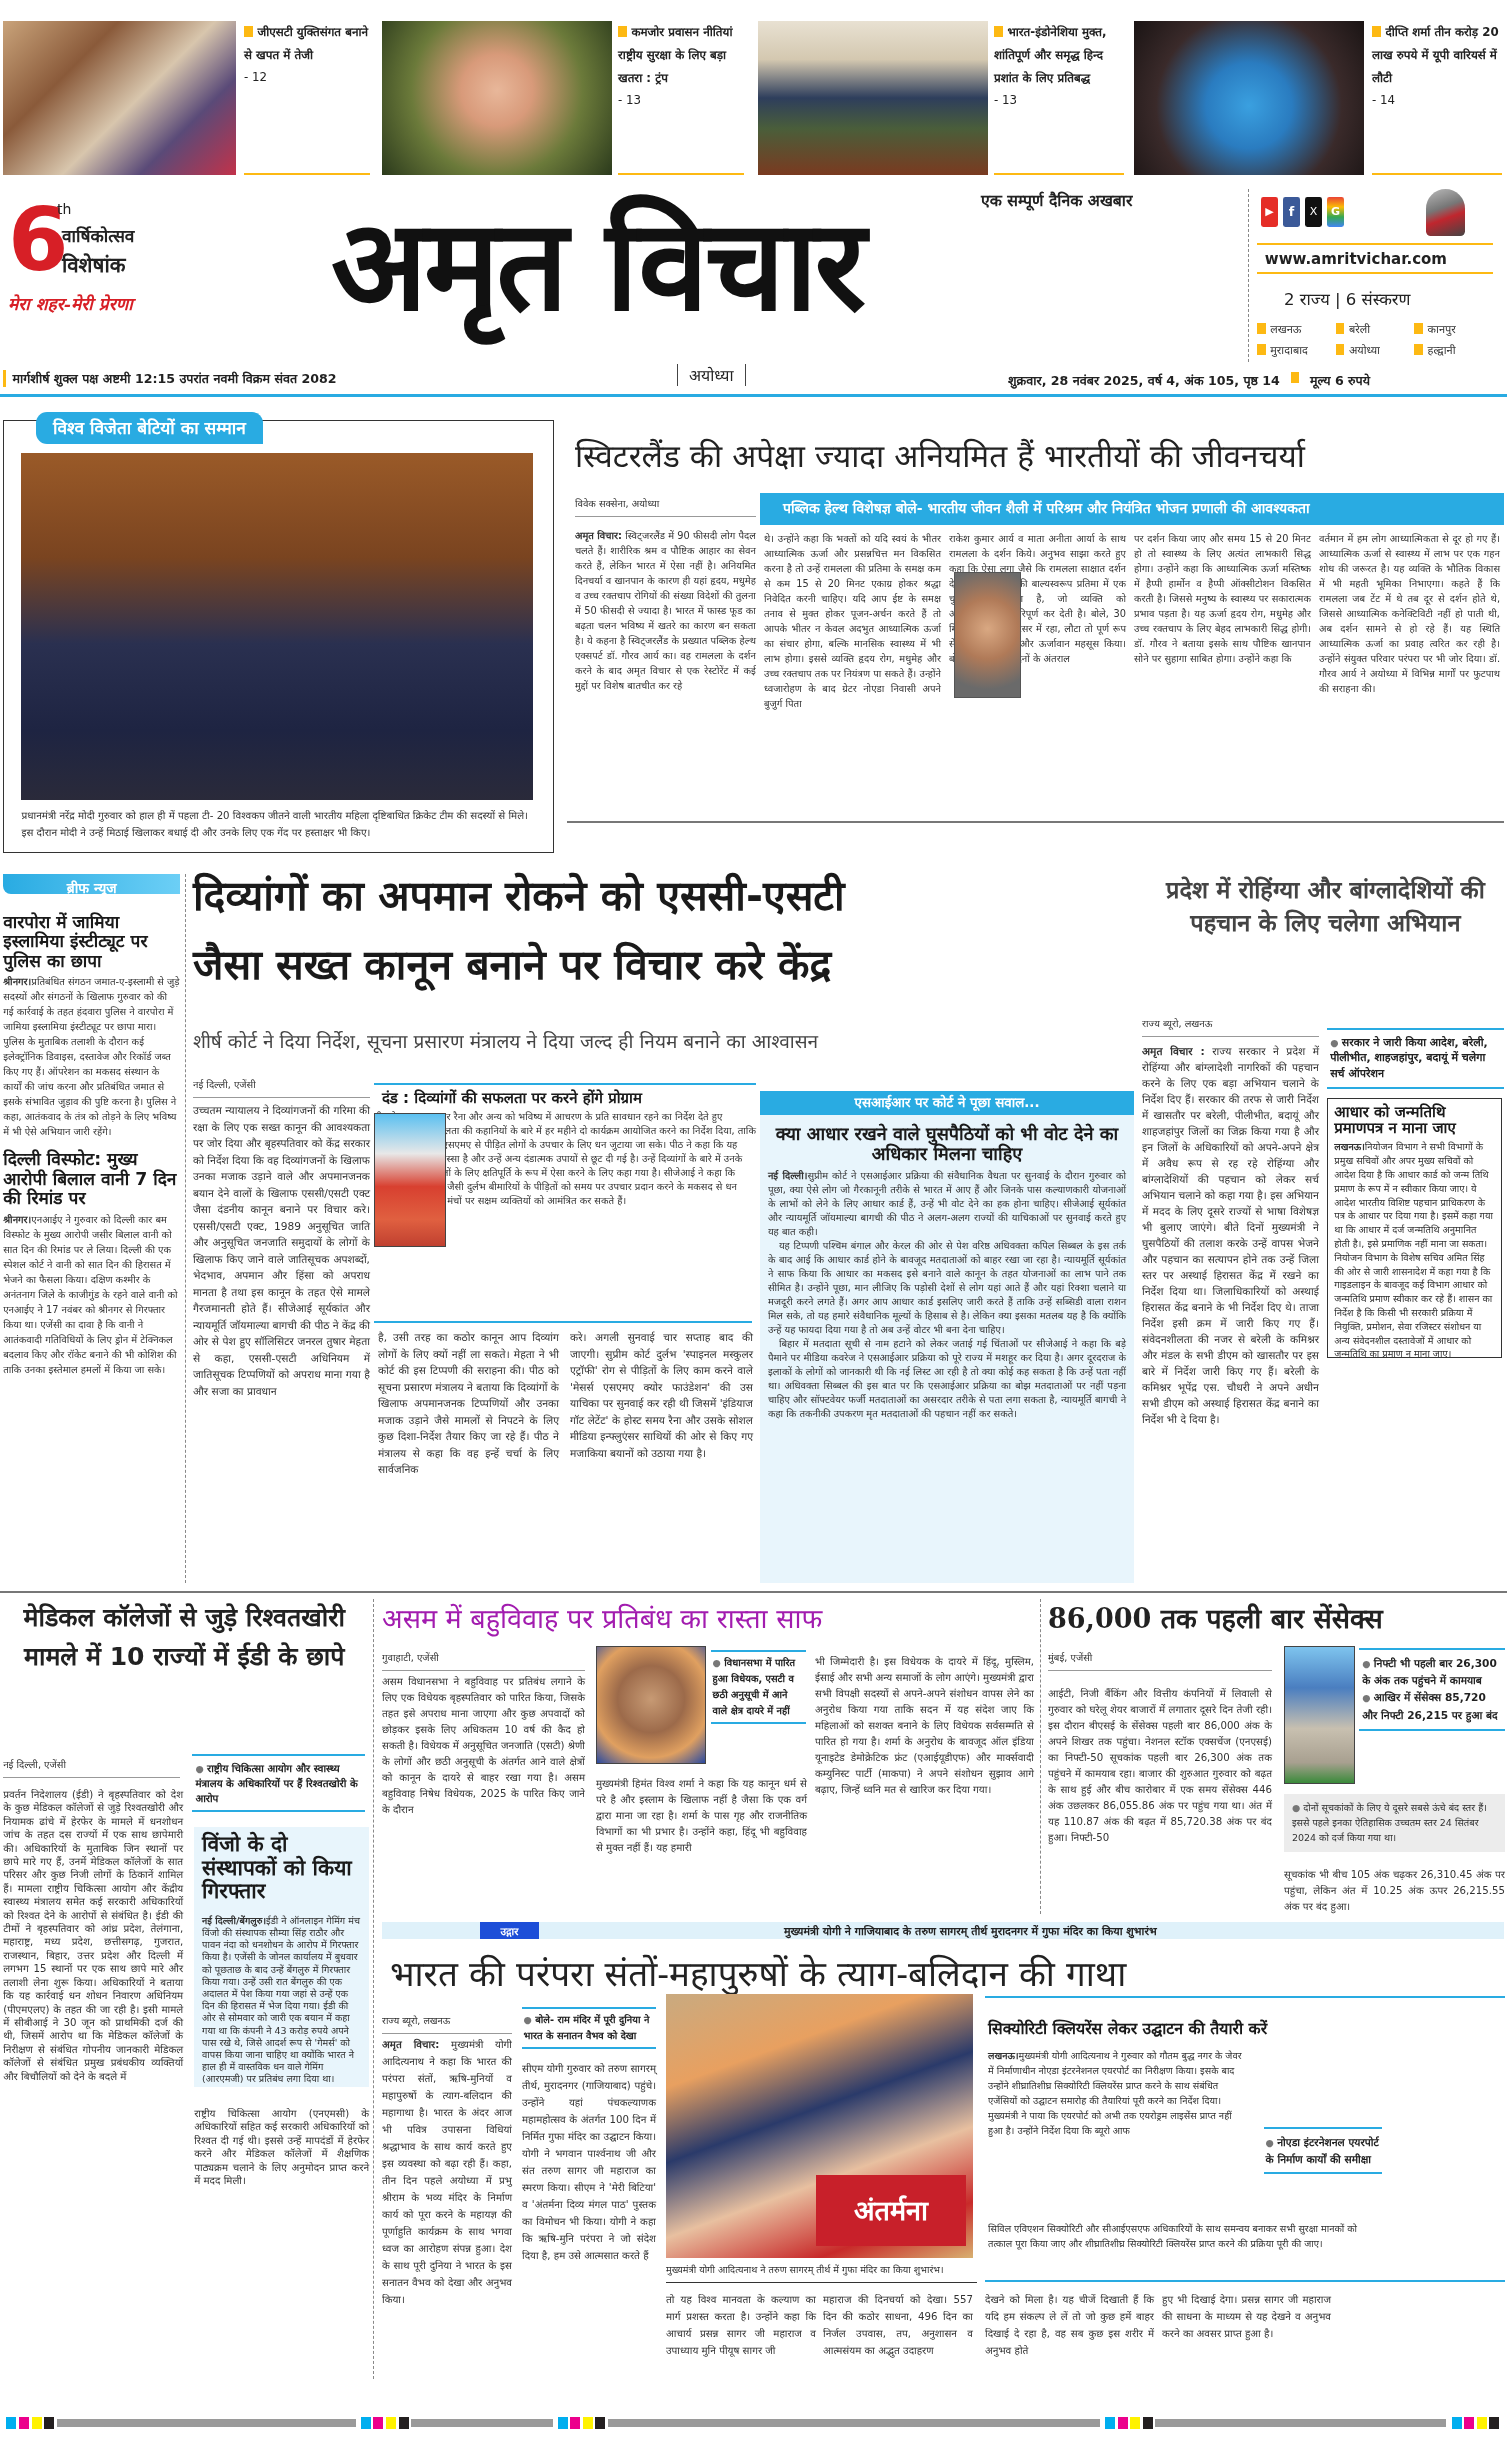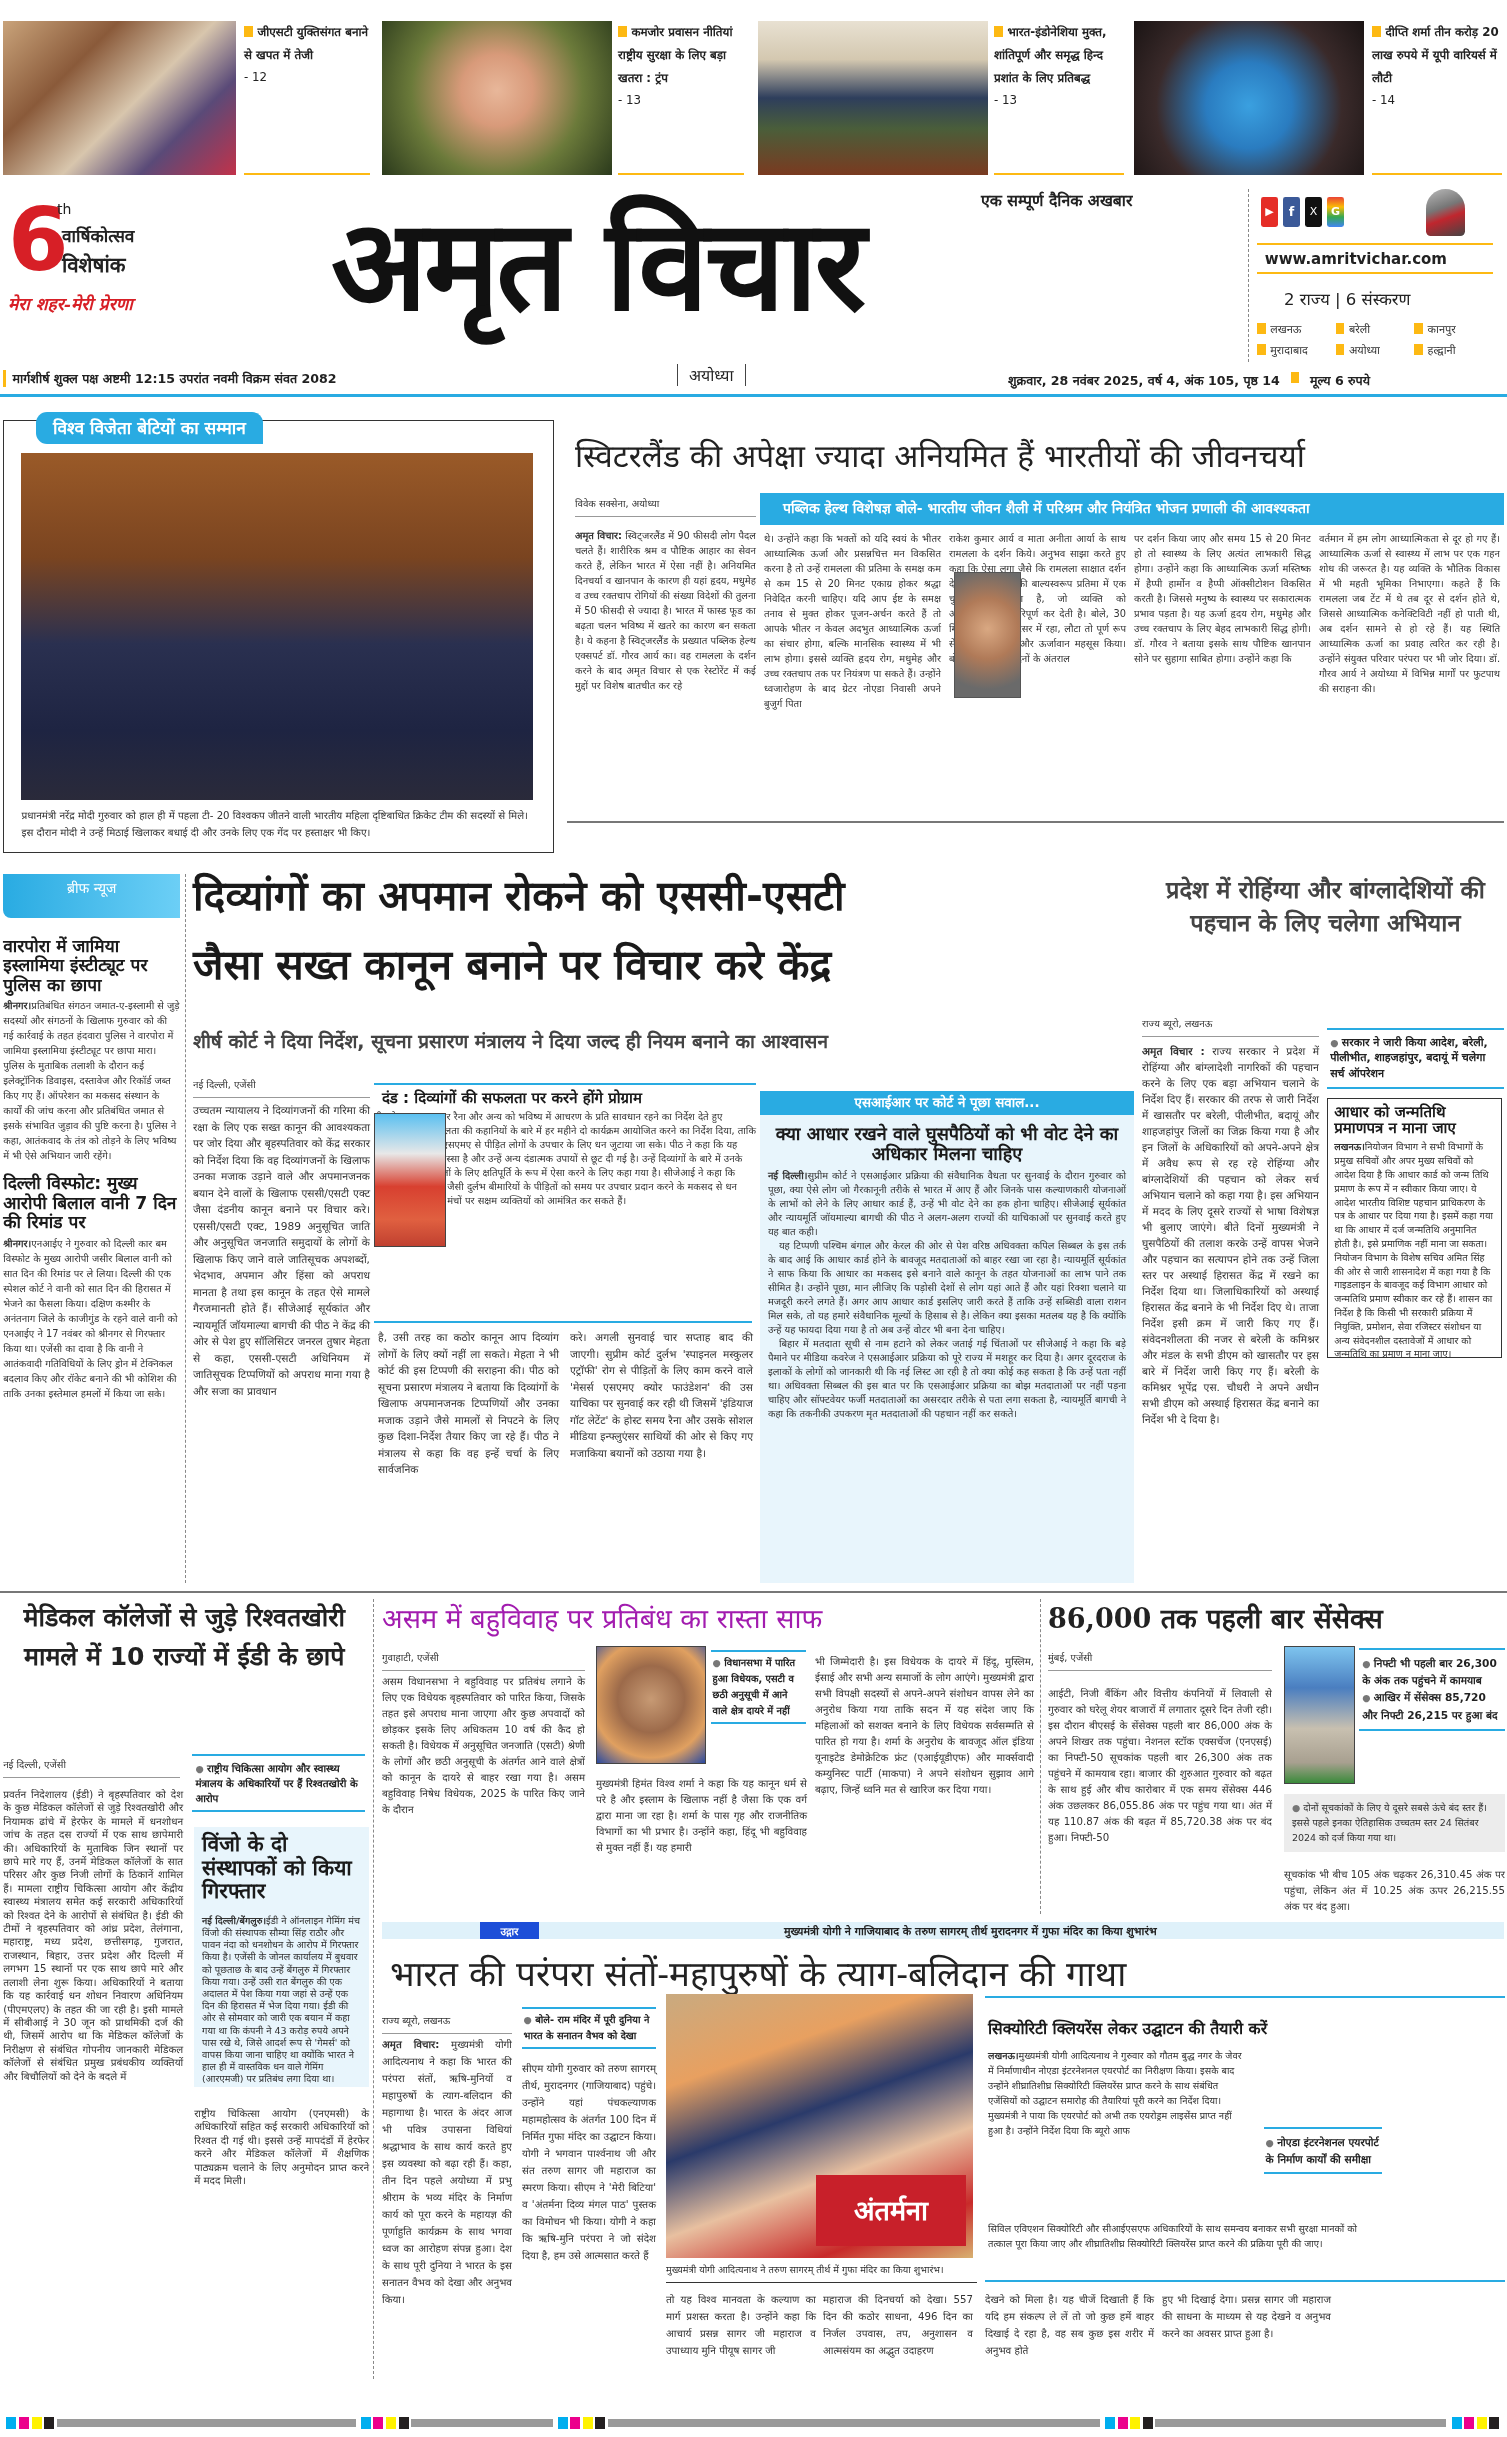--- a/index.html
+++ b/index.html
@@ -119,34 +119,34 @@
   <div class="col small" style="left:382px;top:98px;width:177px;text-align:justify">
     <div class="photo" style="float:right;width:67px;height:126px;margin:41px -75px 0 4.7px;background:radial-gradient(circle at 50% 45%,#d9a882 0%,#b07a58 40%,#6a6a6a 80%);border:0.8px solid #555"></div>
     <span>राकेश कुमार आर्य व माता अनीता आर्या के साथ रामलला के दर्शन किये। अनुभव साझा करते हुए कहा कि ऐसा लगा जैसे कि रामलला साक्षात दर्शन दे रहे हैं। रामलला की बाल्यस्वरूप प्रतिमा में एक चुम्बकीय आकर्षण है, जो व्यक्ति को आध्यात्मिकता से परिपूर्ण कर देती है। बोले, 30 मिनट तक मंदिर परिसर में रहा, लौटा तो पूर्ण रूप से स्वयं को स्वस्थ और ऊर्जावान महसूस किया। बोले कि यदि कुछ दिनों के अंतराल</span>
   </div>
   <div class="col small" style="left:567px;top:98px;width:177px;text-align:justify">पर दर्शन किया जाए और समय 15 से 20 मिनट हो तो स्वास्थ्य के लिए अत्यंत लाभकारी सिद्ध होगा। उन्होंने कहा कि आध्यात्मिक ऊर्जा मस्तिष्क में हैप्पी हार्मोन व हैप्पी ऑक्सीटोशन विकसित करती है। जिससे मनुष्य के स्वास्थ्य पर सकारात्मक प्रभाव पड़ता है। यह ऊर्जा हृदय रोग, मधुमेह और उच्च रक्तचाप के लिए बेहद लाभकारी सिद्ध होगी। डॉ. गौरव ने बताया इसके साथ पौष्टिक खानपान सोने पर सुहागा साबित होगा। उन्होंने कहा कि</div>
   <div class="col small" style="left:752px;top:98px;width:181px;text-align:justify">वर्तमान में हम लोग आध्यात्मिकता से दूर हो गए हैं। आध्यात्मिक ऊर्जा से स्वास्थ्य में लाभ पर एक गहन शोध की जरूरत है। यह व्यक्ति के भौतिक विकास में भी महती भूमिका निभाएगा। कहते हैं कि रामलला जब टेंट में थे तब दूर से दर्शन होते थे, जिससे आध्यात्मिक कनेक्टिविटी नहीं हो पाती थी, अब दर्शन सामने से हो रहे हैं। यह स्थिति आध्यात्मिक ऊर्जा का प्रवाह त्वरित कर रही है। उन्होंने संयुक्त परिवार परंपरा पर भी जोर दिया। डॉ. गौरव आर्य ने अयोध्या में विभिन्न मार्गों पर फुटपाथ की सराहना की।</div>
   <div class="abs gray-rule" style="left:0;top:388px;width:937px"></div>
 </div>
 
 <div class="abs" style="left:3.2px;top:874px;width:177px;height:713px">
-  <div style="background:linear-gradient(90deg,#29abe2,#6ccff6);color:#fff;font-weight:normal;font-size:14px;height:44px;line-height:28px;text-align:center;border-radius:0 0 0 7.9px">
+  <div style="background:linear-gradient(90deg,#29abe2,#6ccff6);color:#fff;font-weight:bold;font-size:14px;height:20px;line-height:28px;text-align:center;border-radius:0 0 0 7.9px">
     <span>ब्रीफ न्यूज</span>
   </div>
   <div class="hl" style="font-size:17.3px;margin-top:19px">वारपोरा में जामिया इस्लामिया इंस्टीट्यूट पर पुलिस का छापा</div>
   <div class="small" style="margin-top:3.2px"><b>श्रीनगर।</b><span>प्रतिबंधित संगठन जमात-ए-इस्लामी से जुड़े सदस्यों और संगठनों के खिलाफ गुरुवार को की गई कार्रवाई के तहत हंदवारा पुलिस ने वारपोरा में जामिया इस्लामिया इंस्टीट्यूट पर छापा मारा। पुलिस के मुताबिक तलाशी के दौरान कई इलेक्ट्रॉनिक डिवाइस, दस्तावेज और रिकॉर्ड जब्त किए गए हैं। ऑपरेशन का मकसद संस्थान के कार्यों की जांच करना और प्रतिबंधित जमात से इसके संभावित जुड़ाव की पुष्टि करना है। पुलिस ने कहा, आतंकवाद के तंत्र को तोड़ने के लिए भविष्य में भी ऐसे अभियान जारी रहेंगे।</span></div>
   <div class="hl" style="font-size:17.3px;margin-top:11px">दिल्ली विस्फोट: मुख्य आरोपी बिलाल वानी 7 दिन की रिमांड पर</div>
   <div class="small" style="margin-top:3.2px"><b>श्रीनगर।</b><span>एनआईए ने गुरुवार को दिल्ली कार बम विस्फोट के मुख्य आरोपी जसीर बिलाल वानी को सात दिन की रिमांड पर ले लिया। दिल्ली की एक स्पेशल कोर्ट ने वानी को सात दिन की हिरासत में भेजने का फैसला किया। दक्षिण कश्मीर के अनंतनाग जिले के काजीगुंड के रहने वाले वानी को एनआईए ने 17 नवंबर को श्रीनगर से गिरफ्तार किया था। एजेंसी का दावा है कि वानी ने आतंकवादी गतिविधियों के लिए ड्रोन में टेक्निकल बदलाव किए और रॉकेट बनाने की भी कोशिश की ताकि उनका इस्तेमाल हमलों में किया जा सके।</span></div>
 </div>
 <div class="abs dash-v" style="left:185px;top:874px;height:709px"></div>
 
 <div class="abs" style="left:193px;top:874px;width:945px;height:713px">
   <div class="abs hl" style="left:0;top:0;font-size:41px;white-space:nowrap">दिव्यांगों का अपमान रोकने को एससी-एसटी</div>
   <div class="abs hl" style="left:0;top:69px;font-size:41px;white-space:nowrap">जैसा सख्त कानून बनाने पर विचार करे केंद्र</div>
-  <div class="abs" style="left:0;top:154px;font-size:19px;font-weight:bold;color:#444;white-space:nowrap">शीर्ष कोर्ट ने दिया निर्देश, सूचना प्रसारण मंत्रालय ने दिया जल्द ही नियम बनाने का आश्वासन</div>
+  <div class="abs" style="left:0;top:154px;font-size:19px;font-weight:normal;color:#444;white-space:nowrap">शीर्ष कोर्ट ने दिया निर्देश, सूचना प्रसारण मंत्रालय ने दिया जल्द ही नियम बनाने का आश्वासन</div>
   <div class="abs small" style="left:0;top:203px;width:177px;border-bottom:0.8px solid #999;padding-bottom:4.7px">नई दिल्ली, एजेंसी</div>
   <div class="col txt" style="left:0;top:228px;width:177px;font-size:10.6px;line-height:16.5px">उच्चतम न्यायालय ने दिव्यांगजनों की गरिमा की रक्षा के लिए एक सख्त कानून की आवश्यकता पर जोर दिया और बृहस्पतिवार को केंद्र सरकार को निर्देश दिया कि वह दिव्यांगजनों के खिलाफ उनका मजाक उड़ाने वाले और अपमानजनक बयान देने वालों के खिलाफ एससी/एसटी एक्ट जैसा दंडनीय कानून बनाने पर विचार करे। एससी/एसटी एक्ट, 1989 अनुसूचित जाति और अनुसूचित जनजाति समुदायों के लोगों के खिलाफ किए जाने वाले जातिसूचक अपशब्दों, भेदभाव, अपमान और हिंसा को अपराध मानता है तथा इस कानून के तहत ऐसे मामले गैरजमानती होते हैं। सीजेआई सूर्यकांत और न्यायमूर्ति जॉयमाल्या बागची की पीठ ने केंद्र की ओर से पेश हुए सॉलिसिटर जनरल तुषार मेहता से कहा, एससी-एसटी अधिनियम में जातिसूचक टिप्पणियों को अपराध माना गया है और सजा का प्रावधान</div>
 
   <div class="abs" style="left:181px;top:209px;width:382px;height:236px;border-top:2.4px solid #29abe2">
     <div class="hl" style="font-size:15px;margin:4.7px 0 3.2px 7.9px">दंड : दिव्यांगों की सफलता पर करने होंगे प्रोग्राम</div>
     <div class="photo" style="float:left;width:72px;height:134px;margin:3.2px 6.3px 0 0;border:0.8px solid #444;background:linear-gradient(180deg,#5bc0f0 0%,#e8e8e8 30%,#d84030 55%,#e06040 80%,#c04030 100%)"></div>
     <div class="small" style="font-size:9.8px;line-height:14px">पीठ ने हास्य कलाकार रैना और अन्य को भविष्य में आचरण के प्रति सावधान रहने का निर्देश देते हुए दिव्यांगजनों की सफलता की कहानियों के बारे में हर महीने दो कार्यक्रम आयोजित करने का निर्देश दिया, ताकि दिव्यांगों, विशेषकर एसएमए से पीड़ित लोगों के उपचार के लिए धन जुटाया जा सके। पीठ ने कहा कि यह सामाजिक दंड का हिस्सा है और उन्हें अन्य दंडात्मक उपायों से छूट दी गई है। उन्हें दिव्यांगों के बारे में उनके असंवेदनशील चुटकुलों के लिए क्षतिपूर्ति के रूप में ऐसा करने के लिए कहा गया है। सीजेआई ने कहा कि इन्फ्लुएंसर्स एसएमए जैसी दुर्लभ बीमारियों के पीड़ितों को समय पर उपचार प्रदान करने के मकसद से धन जुटाने के लिए अपने मंचों पर सक्षम व्यक्तियों को आमंत्रित कर सकते हैं।</div>
   </div>
   <div class="abs blue-rule" style="left:181px;top:447px;width:378px;height:2.4px"></div>
   <div class="col txt" style="left:185px;top:455px;width:181px;font-size:10.6px;line-height:16.5px">है, उसी तरह का कठोर कानून आप दिव्यांग लोगों के लिए क्यों नहीं ला सकते। मेहता ने भी कोर्ट की इस टिप्पणी की सराहना की। पीठ को सूचना प्रसारण मंत्रालय ने बताया कि दिव्यांगों के खिलाफ अपमानजनक टिप्पणियों और उनका मजाक उड़ाने जैसे मामलों से निपटने के लिए कुछ दिशा-निर्देश तैयार किए जा रहे हैं। पीठ ने मंत्रालय से कहा कि वह इन्हें चर्चा के लिए सार्वजनिक</div>

